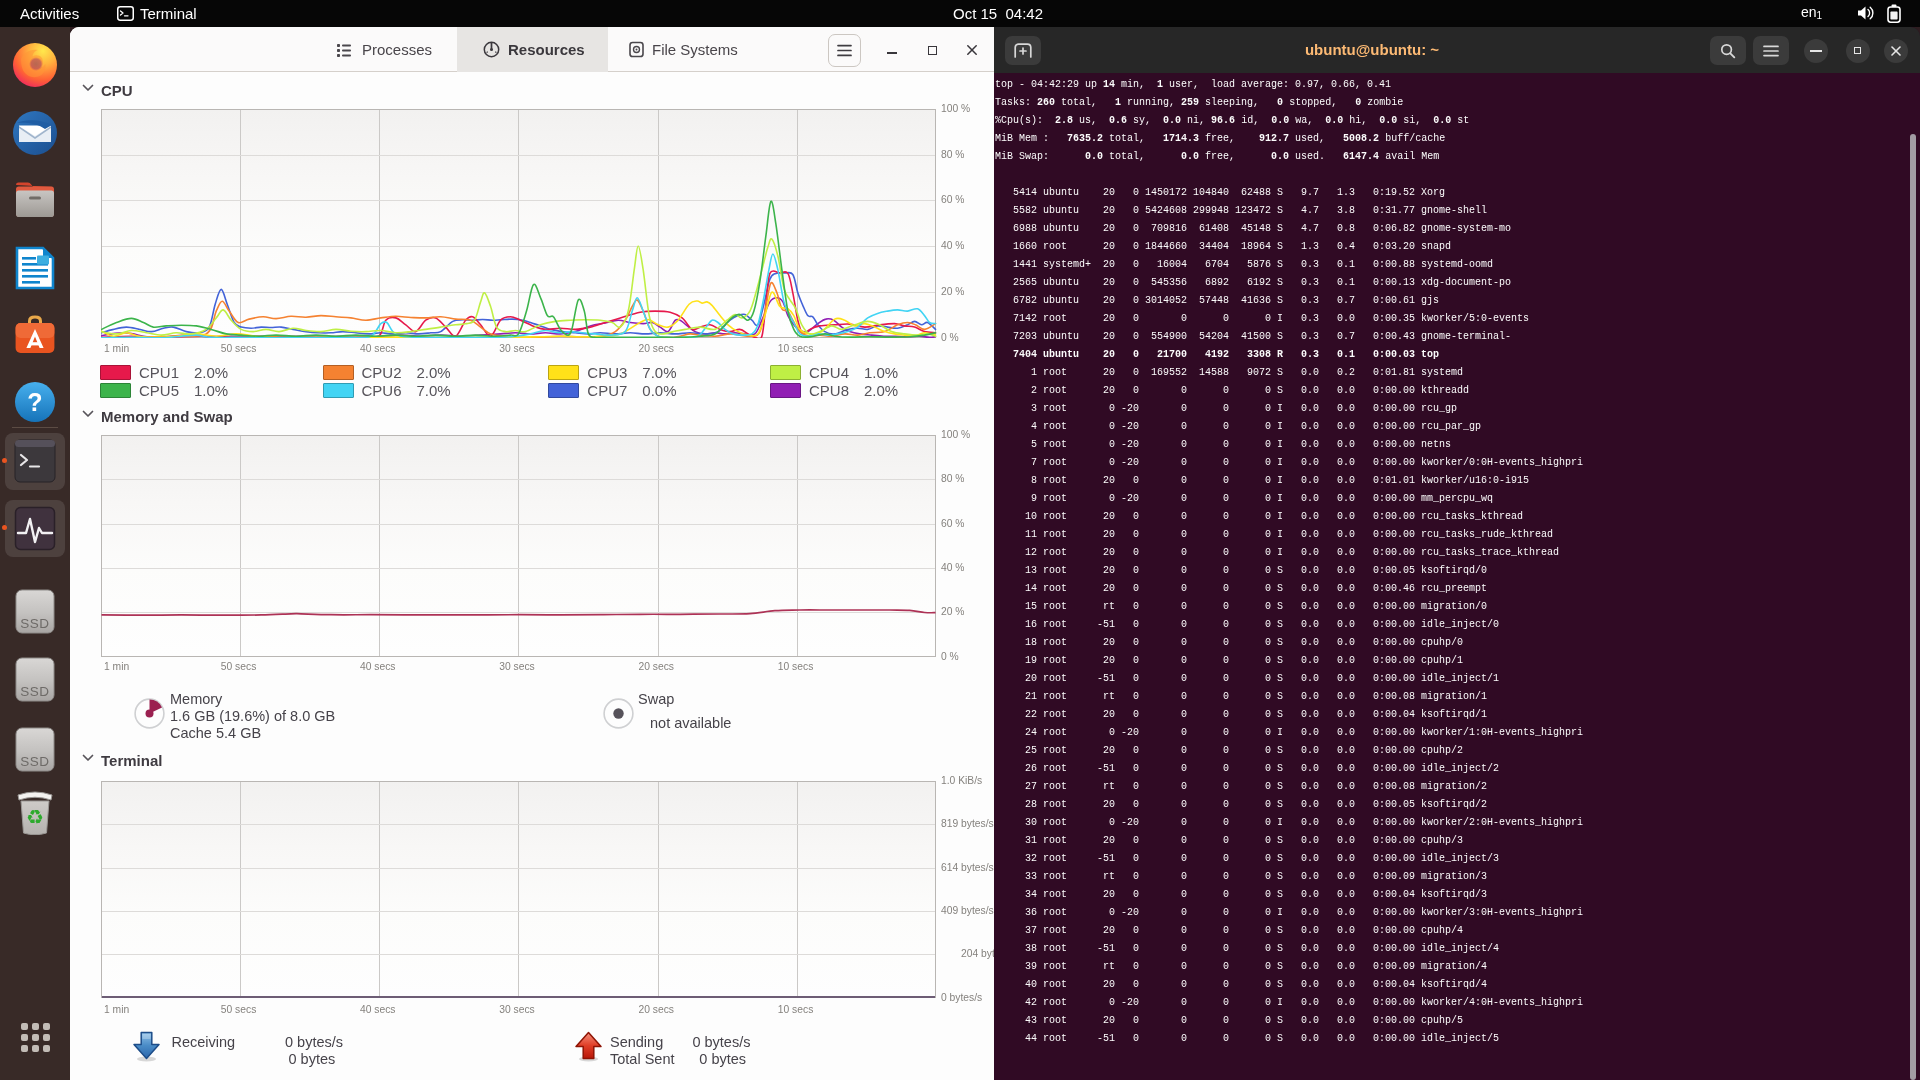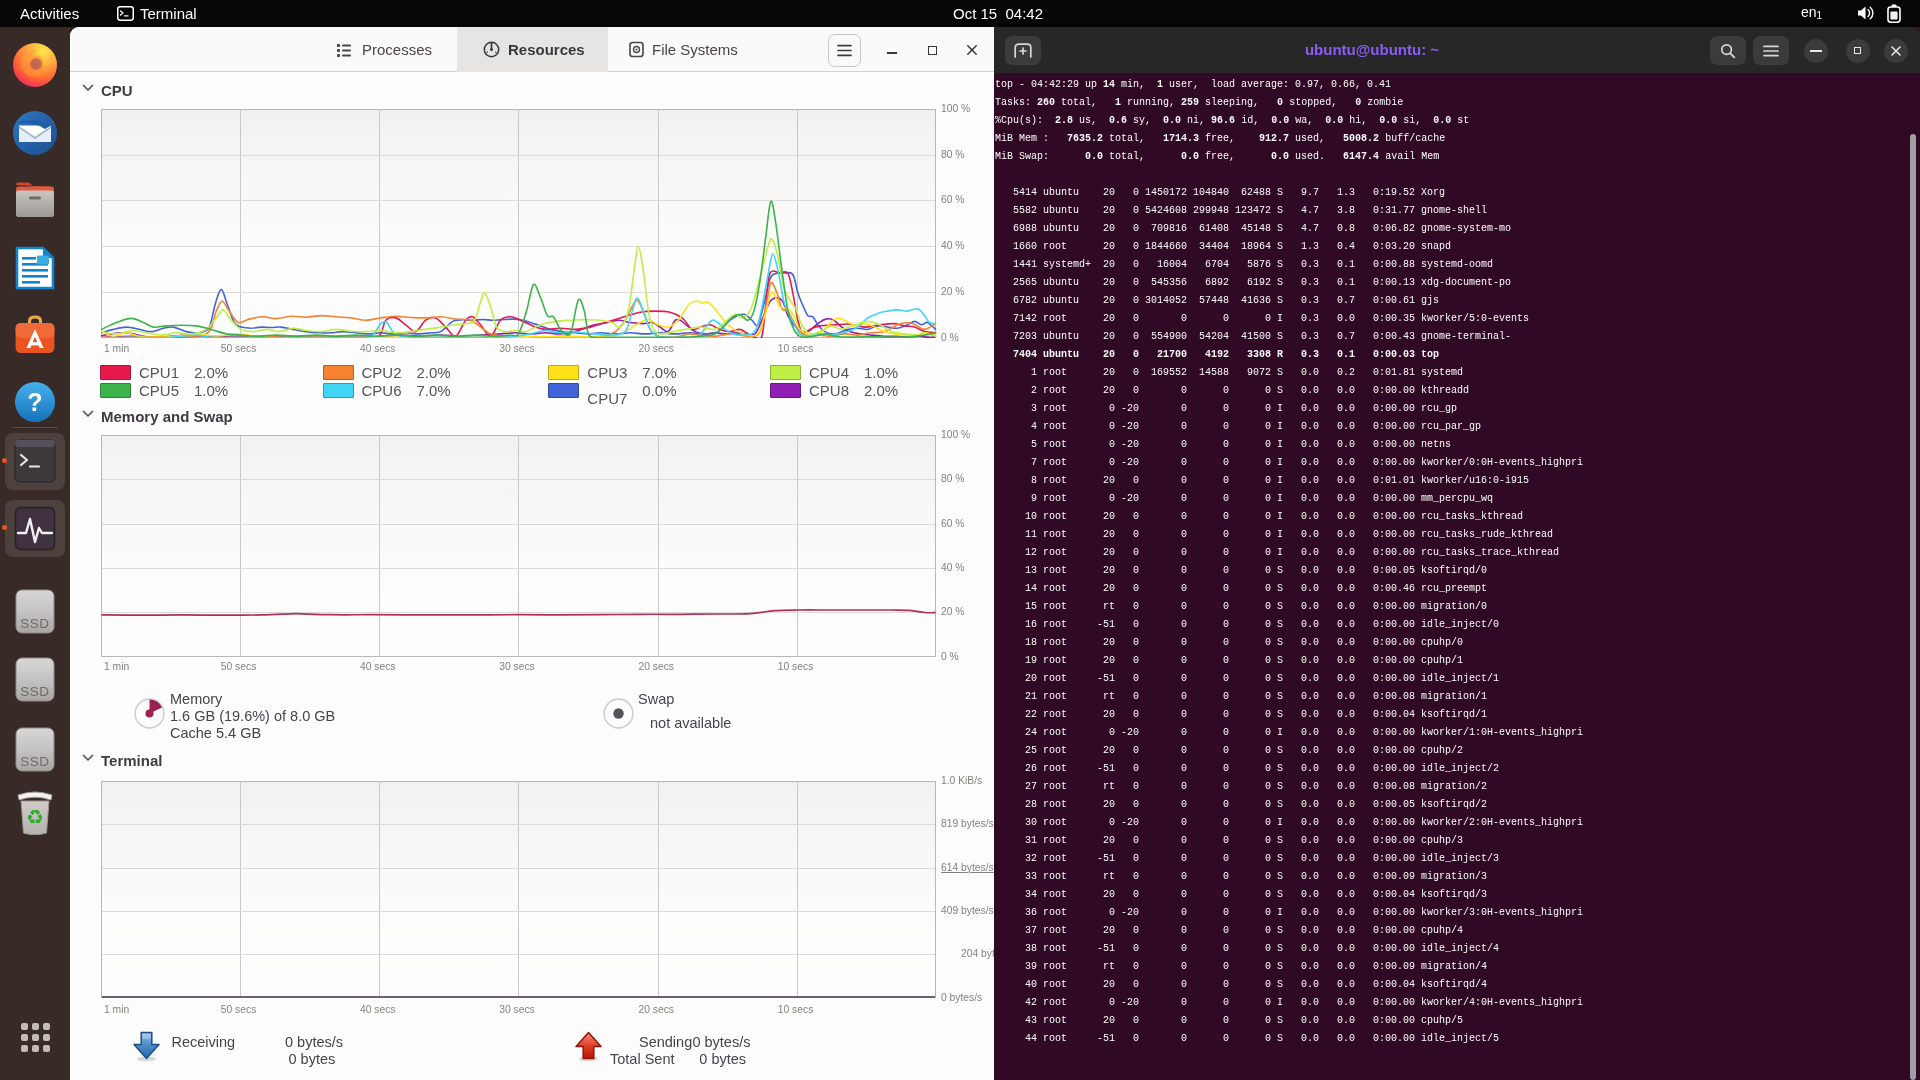--- a/index.html
+++ b/index.html
@@ -279,21 +279,21 @@
 <div class="sw" style="left:700px;top:338px;background:#bfef45;border:1.5px solid #8cb032;"></div>
 <div class="leg" style="left:739px;top:337px;">CPU4</div>
 <div class="leg" style="left:794px;top:337px;">1.0%</div>
 <div class="sw" style="left:30px;top:355.5px;background:#3cb44b;border:1.5px solid #2c8437;"></div>
 <div class="leg" style="left:69px;top:354.5px;">CPU5</div>
 <div class="leg" style="left:124px;top:354.5px;">1.0%</div>
 <div class="sw" style="left:252.5px;top:355.5px;background:#42d4f4;border:1.5px solid #309cb3;"></div>
 <div class="leg" style="left:291.5px;top:354.5px;">CPU6</div>
 <div class="leg" style="left:346.5px;top:354.5px;">7.0%</div>
 <div class="sw" style="left:478.3px;top:355.5px;background:#4363d8;border:1.5px solid #31499e;"></div>
-<div class="leg" style="left:517.3px;top:354.5px;margin-top:8px;">CPU7</div>
+<div class="leg" style="left:517.3px;top:354.5px;">CPU7</div>
 <div class="leg" style="left:572.3px;top:354.5px;">0.0%</div>
 <div class="sw" style="left:700px;top:355.5px;background:#911eb4;border:1.5px solid #6a1684;"></div>
 <div class="leg" style="left:739px;top:354.5px;">CPU8</div>
 <div class="leg" style="left:794px;top:354.5px;">2.0%</div>
 <svg class="abs" style="left:12px;top:383px;" width="12" height="8" viewBox="0 0 12 8">
       <path d="M1.5 1.5 L6 6 L10.5 1.5" fill="none" stroke="#57545a" stroke-width="1.7" stroke-linecap="round" stroke-linejoin="round"></path>
     </svg>
 <span class="sechdr" style="left:31px;top:381px;">Memory and Swap</span>
 <div class="graph" style="left:30.5px;top:407.7px;width:835.5px;height:222px;"></div>
 <div class="abs" style="left:169.8px;top:408.7px;width:1px;height:220px;background:#cbc9c7;"></div>
@@ -343,21 +343,21 @@
 <div class="abs" style="left:309.0px;top:754.8px;width:1px;height:215px;background:#cbc9c7;"></div>
 <div class="abs" style="left:448.2px;top:754.8px;width:1px;height:215px;background:#cbc9c7;"></div>
 <div class="abs" style="left:587.5px;top:754.8px;width:1px;height:215px;background:#cbc9c7;"></div>
 <div class="abs" style="left:726.8px;top:754.8px;width:1px;height:215px;background:#cbc9c7;"></div>
 <div class="abs" style="left:31.5px;top:797.2px;width:833.5px;height:1px;background:#dddbd9;"></div>
 <div class="abs" style="left:31.5px;top:840.6px;width:833.5px;height:1px;background:#dddbd9;"></div>
 <div class="abs" style="left:31.5px;top:884.0px;width:833.5px;height:1px;background:#dddbd9;"></div>
 <div class="abs" style="left:31.5px;top:927.4px;width:833.5px;height:1px;background:#dddbd9;"></div>
 <div class="axlab" style="left:871px;top:747.8px;">1.0 KiB/s</div>
 <div class="axlab" style="left:871px;top:791.2px;">819 bytes/s</div>
-<div class="axlab" style="left:871px;top:834.6px;text-decoration:underline;">614 bytes/s</div>
+<div class="axlab" style="left:871px;top:834.6px;">614 bytes/s</div>
 <div class="axlab" style="left:871px;top:878.0px;text-align:right;">409 bytes/s</div>
 <div class="axlab" style="left:871px;top:921.4px;margin-left:20px;">204 bytes/s</div>
 <div class="axlab" style="left:871px;top:964.8px;">0 bytes/s</div>
 <div class="axlab" style="left:34px;top:977px;">1 min</div>
 <div class="axlab" style="left:150.8px;top:977px;">50 secs</div>
 <div class="axlab" style="left:290.0px;top:977px;">40 secs</div>
 <div class="axlab" style="left:429.2px;top:977px;">30 secs</div>
 <div class="axlab" style="left:568.5px;top:977px;">20 secs</div>
 <div class="axlab" style="left:707.8px;top:977px;">10 secs</div>
 <div class="abs" style="left:31.5px;top:969.3px;width:833.5px;height:2px;background:#6d5d75;"></div>
@@ -381,34 +381,34 @@
 <defs>
         <linearGradient id="rar" x1="0" y1="0" x2="0" y2="1">
           <stop offset="0" stop-color="#f4917e"></stop>
           <stop offset="0.5" stop-color="#e03f28"></stop>
           <stop offset="1" stop-color="#b81607"></stop>
         </linearGradient>
       </defs>
 <ellipse cx="14.5" cy="28" rx="9.5" ry="2.5" fill="#000" opacity="0.15"></ellipse>
 <path d="M14.5 1.5 L27 15.5 L19.8 15.5 L19.8 27.5 L9.2 27.5 L9.2 15.5 L2 15.5 Z" fill="url(#rar)" stroke="#8e1405" stroke-width="1.5" stroke-linejoin="round"></path>
 </svg>
-<div class="leg2" style="left:540px;top:1007px;margin-left:29px;">Sending</div>
+<div class="leg2" style="left:540px;top:1007px;">Sending</div>
 <div class="leg2" style="left:622.4px;top:1007px;">0 bytes/s</div>
 <div class="leg2" style="left:540px;top:1024px;">Total Sent</div>
 <div class="leg2" style="left:629.3px;top:1024px;">0 bytes</div>
 </div>
 <div id="term" class="abs">
 <div id="termhead">
 <div class="thbtn" style="left:11px;"></div>
 <svg class="abs" style="left:20px;top:16px;" width="18" height="15" viewBox="0 0 18 15">
         <path d="M1.2 14 L1.2 4.6 Q1.2 1.2 4.6 1.2 L13.4 1.2 Q16.8 1.2 16.8 4.6 L16.8 14" fill="none" stroke="#d8d8d8" stroke-width="1.7" stroke-linecap="round"></path>
         <line x1="9" y1="5" x2="9" y2="11" stroke="#d8d8d8" stroke-width="1.7" stroke-linecap="round"></line>
         <line x1="6" y1="8" x2="12" y2="8" stroke="#d8d8d8" stroke-width="1.7" stroke-linecap="round"></line>
       </svg>
-<span class="abs" style="left:0;top:14px;width:756px;text-align:center;color:#8b5cf6;font-weight:bold;font-size:15px;">ubuntu@ubuntu: ~</span>
+<span class="abs" style="left:0;top:14px;width:756px;text-align:center;color:#fdba74;font-weight:bold;font-size:15px;">ubuntu@ubuntu: ~</span>
 <div class="thbtn" style="left:716px;"></div>
 <svg class="abs" style="left:726px;top:16px;" width="16" height="16" viewBox="0 0 16 16">
         <circle cx="6.6" cy="6.6" r="4.8" fill="none" stroke="#d8d8d8" stroke-width="1.7"></circle>
         <line x1="10.3" y1="10.3" x2="14.3" y2="14.3" stroke="#d8d8d8" stroke-width="1.9" stroke-linecap="round"></line>
       </svg>
 <div class="thbtn" style="left:759px;"></div>
 <svg class="abs" style="left:769px;top:18px;" width="16" height="12" viewBox="0 0 16 12">
         <g stroke="#d8d8d8" stroke-width="1.7" stroke-linecap="round">
           <line x1="1" y1="1.4" x2="15" y2="1.4"></line>
           <line x1="1" y1="6" x2="15" y2="6"></line>

